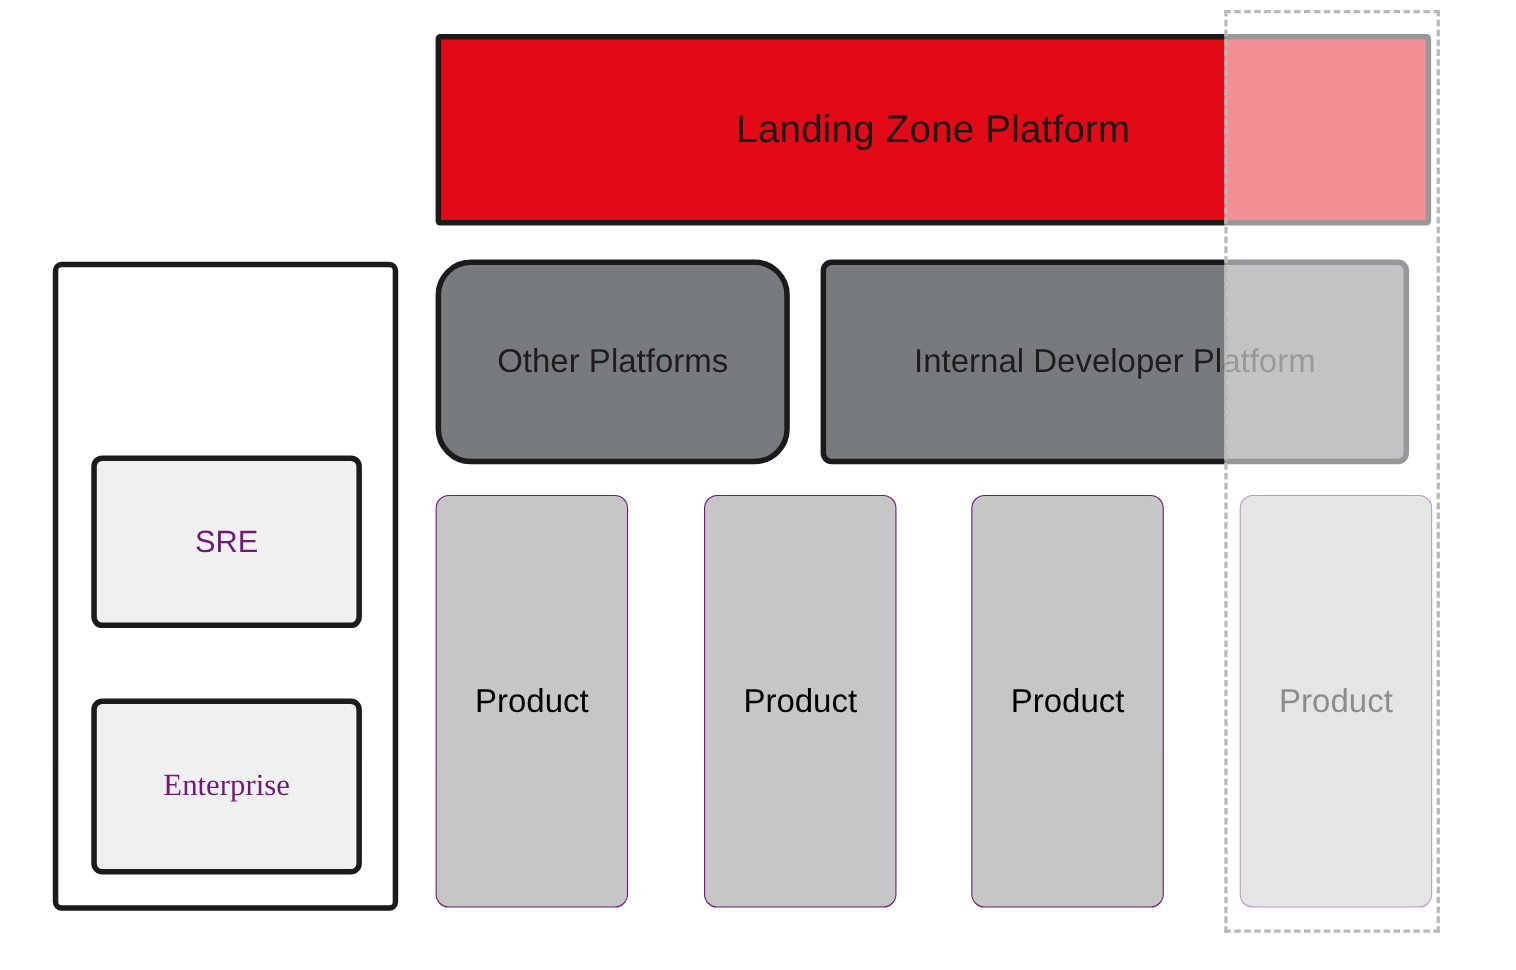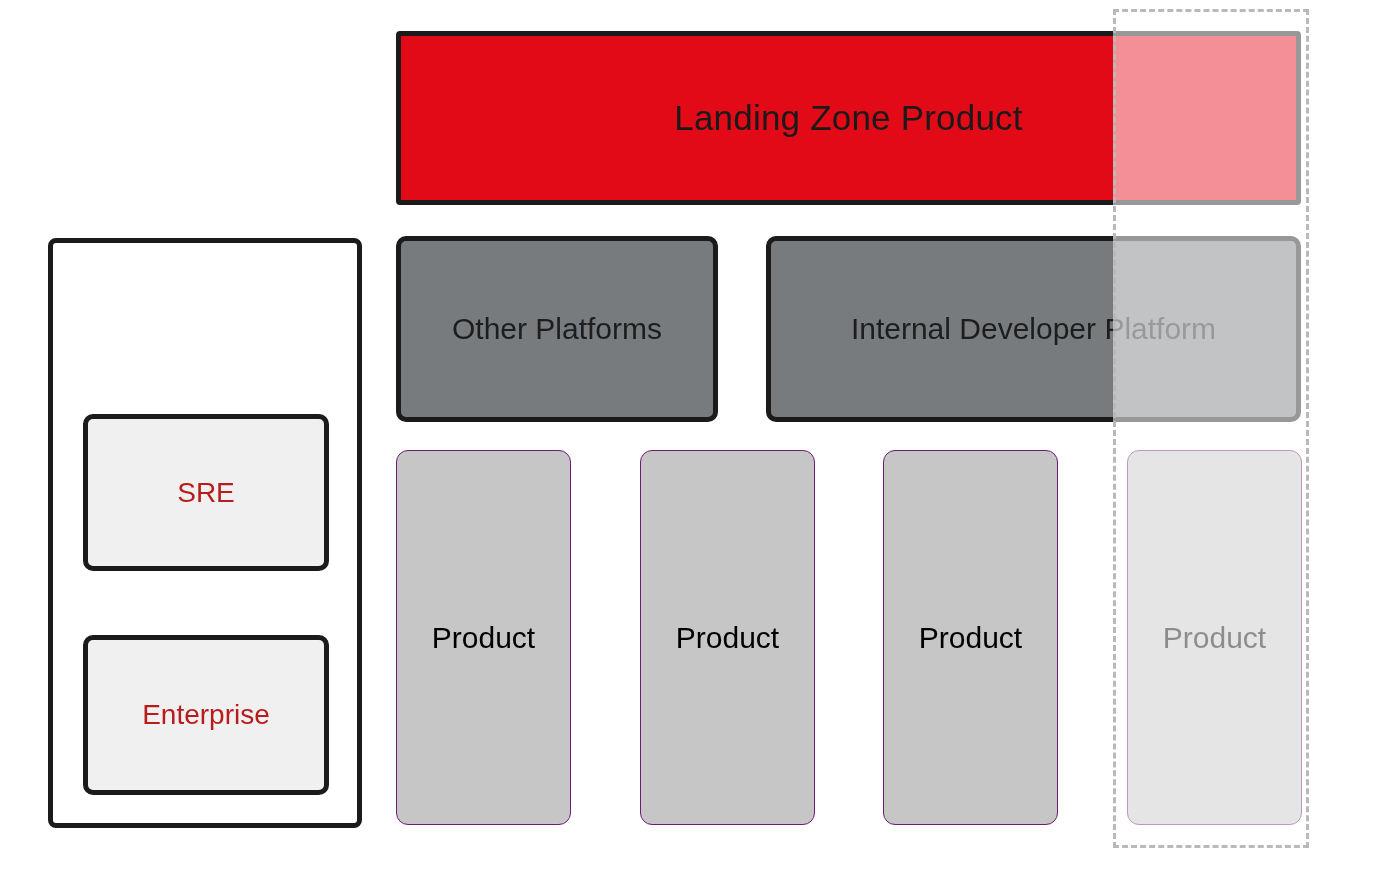--- a/index.html
+++ b/index.html
@@ -72,42 +72,43 @@
     width: 246px;
     box-sizing: border-box;
     background: #f0f0f0;
     border: 5px solid #1b1b1b;
     border-radius: 10px;
     display: flex;
     align-items: center;
     justify-content: center;
     text-align: center;
     font-size: 28px;
-    color: #b91c1c;
+    color: #701a75;
     line-height: 1.35;
   }
   .enabling-child.sre { top: 171px; height: 157px; }
-  .enabling-child.ea  { top: 392px; height: 160px; }
+  .enabling-child.ea  { top: 392px; height: 160px; font-family: Liberation Serif, serif; }
 
   
   .platform {
     background: #777b7e;
     border: 5px solid #1b1b1b;
     border-radius: 10px;
     font-size: 30px;
     color: #1d1d1d;
   }
   .other-platforms {
     left: 396px;
     top: 236px;
     width: 322px;
     height: 186px;
+    border-radius: 32px;
   }
   .idp {
-    left: 766px;
+    left: 746px;
     top: 236px;
     width: 535px;
     height: 186px;
   }
 
   
   .product {
     top: 450px;
     height: 375px;
     width: 175px;
@@ -134,21 +135,21 @@
     background: rgba(255, 255, 255, 0.55);
     pointer-events: none;
   }
 </style>
 </head>
 <body>
 
 <div id="canvas">
 
   <div class="box landing-zone">
-    <span>Landing Zone Product</span>
+    <span>Landing Zone Platform</span>
   </div>
 
   <div class="box enabling-panel">
 
     <div class="enabling-child sre">
       <span>SRE</span>
     </div>
 
     <div class="enabling-child ea">
       <div>

